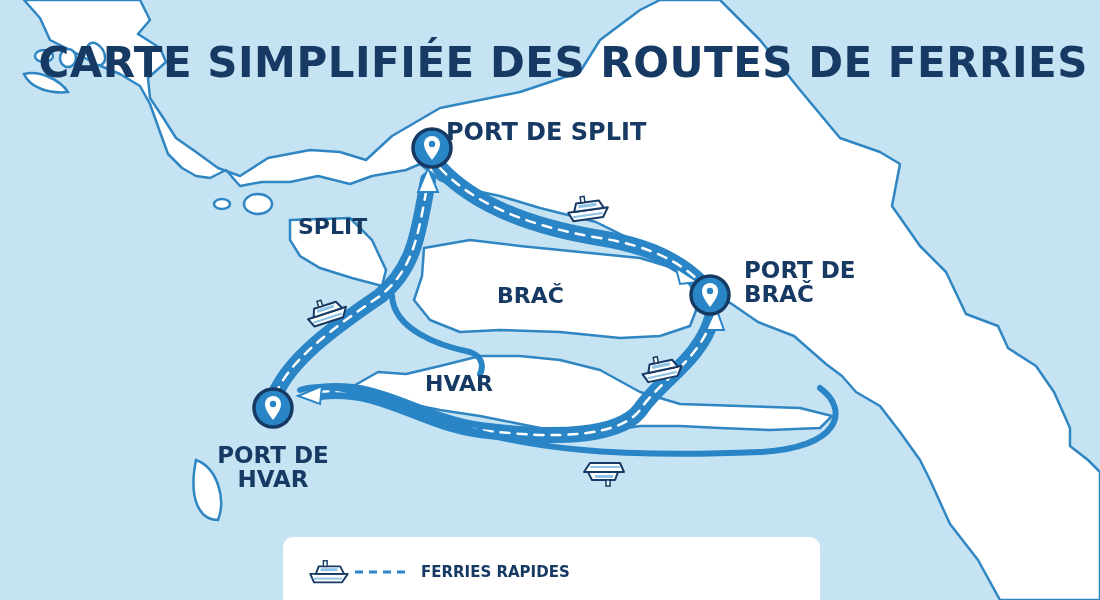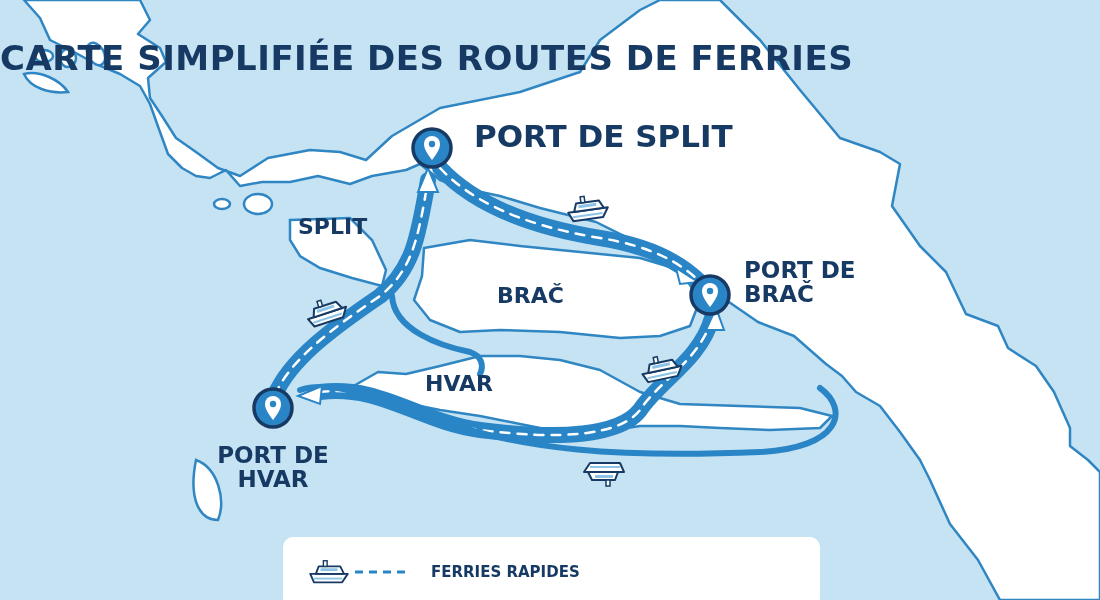--- a/index.html
+++ b/index.html
@@ -4,41 +4,41 @@
   <style>
     html, body { margin: 0; padding: 0; }
     body {
       width: 1100px; height: 600px; overflow: hidden;
       background: #c6e3f4;
       font-family: "DejaVu Sans", sans-serif;
       position: relative;
     }
     #map { position: absolute; left: 0; top: 0; width: 1100px; height: 600px; }
     .title {
-      position: absolute; left: 0; top: 38px; width: 1088px; text-align: left;
+      position: absolute; left: 0; top: 38px; width: 1088px; text-align: right;
       font-family: "DejaVu Sans", sans-serif; font-weight: bold;
-      font-size: 34px; color: #163a63; letter-spacing: 0.5px;
+      font-size: 42px; color: #163a63; letter-spacing: 0.5px;
     }
     .label {
       position: absolute; font-weight: bold; color: #163a63;
       font-family: "DejaVu Sans", sans-serif; line-height: 1.05;
     }
-    .lbl-port-split { left: 474px; top: 120px; font-size: 31px; }
+    .lbl-port-split { left: 446px; top: 120px; font-size: 24px; }
     .lbl-port-brac { left: 744px; top: 258px; font-size: 23px; }
     .lbl-port-hvar { left: 213px; top: 443px; font-size: 23px; text-align: center; width: 120px; }
     .lbl-split { left: 298px; top: 215px; font-size: 22px; text-align: right; }
     .lbl-brac { left: 497px; top: 284px; font-size: 22px; }
     .lbl-hvar { left: 425px; top: 372px; font-size: 22px; }
     .legend {
       position: absolute; left: 283px; top: 537px; width: 537px; height: 70px;
       background: #ffffff; border-radius: 10px;
       display: flex; align-items: center; padding-left: 20px; box-sizing: border-box;
     }
     .legend-item { display: flex; align-items: center; margin-right: 26px; }
-    .legend-text { font-weight: bold; color: #163a63; font-size: 15px; margin-left: 26px; }
+    .legend-text { font-weight: bold; color: #163a63; font-size: 15px; margin-left: 16px; }
     .legend-ship { width: 52px; height: 30px; }
   </style>
 </head>
 <body>
 
 <svg id="map" viewBox="0 0 1100 600" xmlns="http://www.w3.org/2000/svg">
   <defs>
     <g id="ship">
       <path d="M-20,0 L20,0 L14,9 L-16,9 Z" fill="#ffffff" stroke="#163a63" stroke-width="2" stroke-linejoin="round"></path>
       <path d="M-14,0 L-11,-8 L12,-8 L16,0 Z" fill="#ffffff" stroke="#163a63" stroke-width="2" stroke-linejoin="round"></path>

